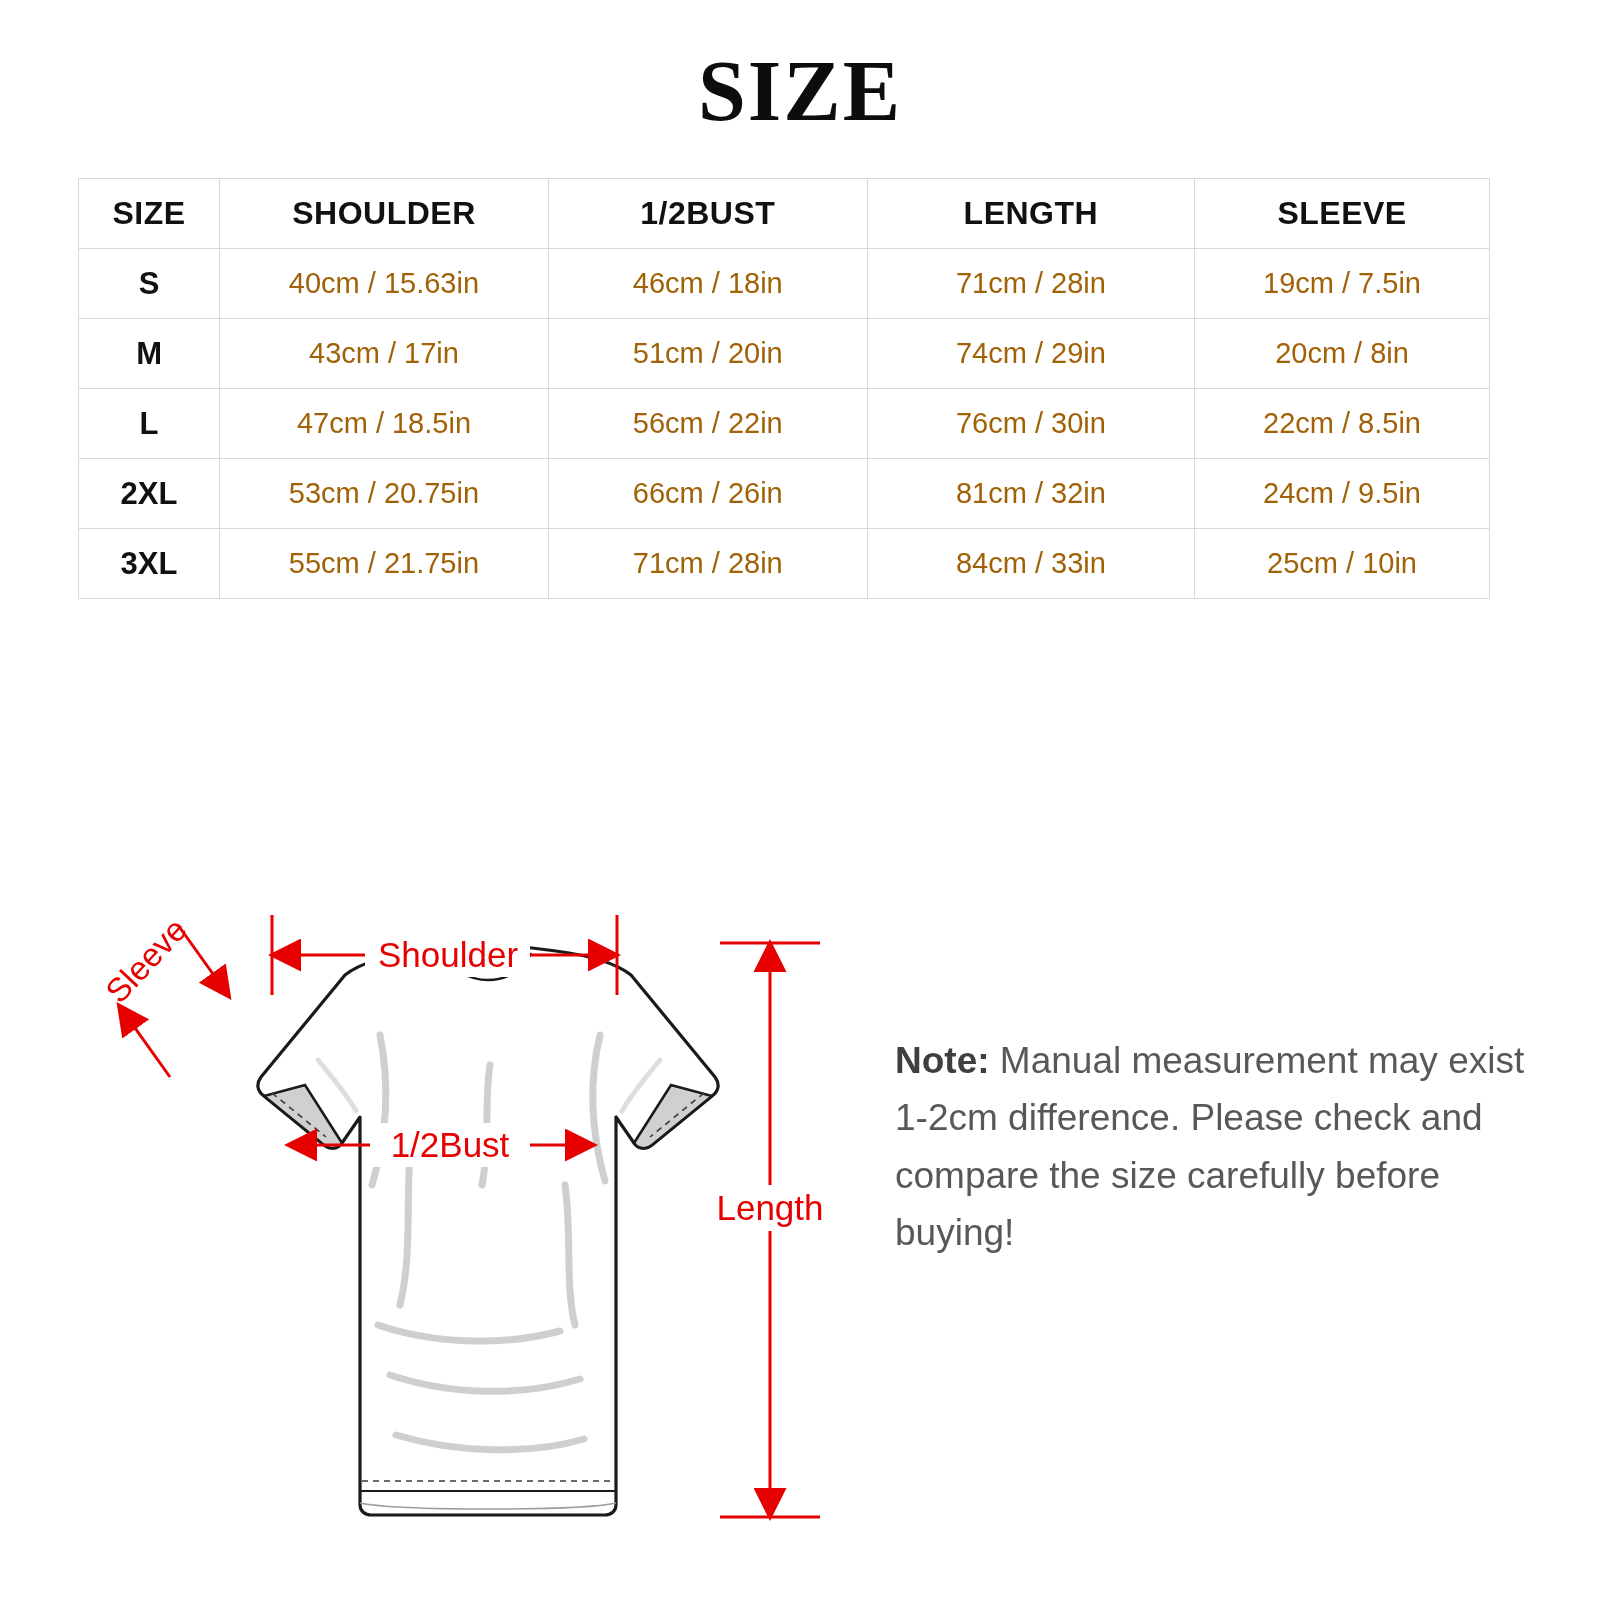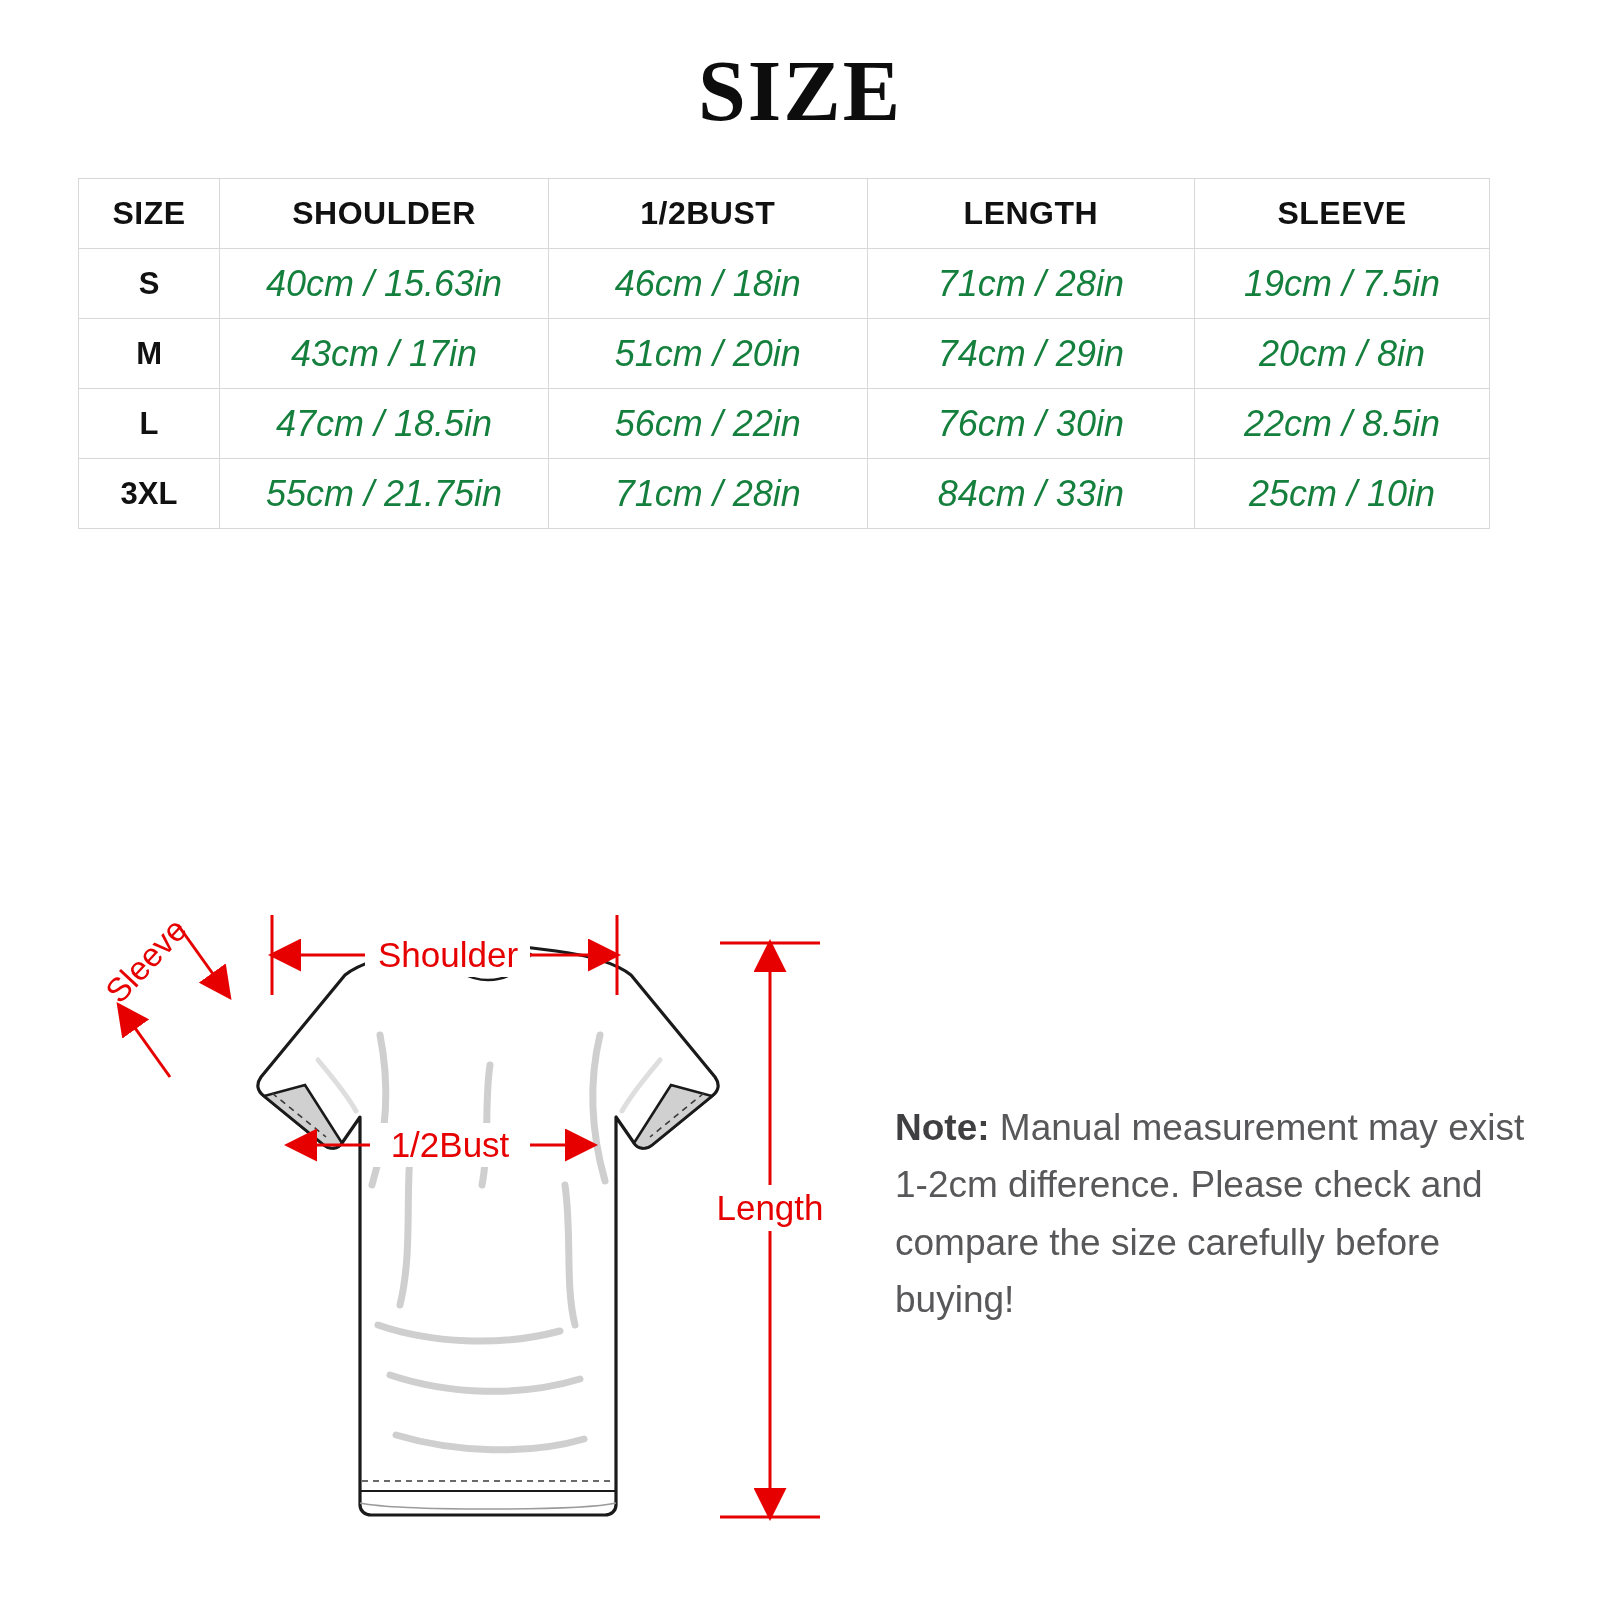--- a/index.html
+++ b/index.html
@@ -52,24 +52,23 @@
     font-weight: bold;
     color: #111111;
     letter-spacing: 0.5px;
   }
   table.size-table td.size-cell {
     font-size: 31px;
     font-weight: bold;
     color: #111111;
   }
   table.size-table td.val-cell {
-    font-size: 36px;
+    font-size: 29px;
     font-weight: normal;
-    color: #15803d;
-    font-style: italic;
+    color: #a16207;
   }
   col.c0 { width: 10.0%; }
   col.c1 { width: 23.3%; }
   col.c2 { width: 22.6%; }
   col.c3 { width: 23.2%; }
   col.c4 { width: 20.9%; }
 
   
   .diagram {
     position: absolute;
@@ -77,21 +76,21 @@
     top: 855px;
     width: 800px;
     height: 700px;
   }
   .diagram svg { display: block; }
 
   
   .note {
     position: absolute;
     left: 895px;
-    top: 1099px;
+    top: 1032px;
     width: 650px;
     font-size: 37px;
     line-height: 1.55;
     color: #58585a;
   }
   .note b {
     color: #3f3f41;
     font-weight: bold;
   }
 </style>
@@ -132,20 +131,27 @@
         <td class="val-cell">51cm / 20in</td>
         <td class="val-cell">74cm / 29in</td>
         <td class="val-cell">20cm / 8in</td>
       </tr>
       <tr>
         <td class="size-cell">L</td>
         <td class="val-cell">47cm / 18.5in</td>
         <td class="val-cell">56cm / 22in</td>
         <td class="val-cell">76cm / 30in</td>
         <td class="val-cell">22cm / 8.5in</td>
+      </tr>
+      <tr>
+        <td class="size-cell">2XL</td>
+        <td class="val-cell">53cm / 20.75in</td>
+        <td class="val-cell">66cm / 26in</td>
+        <td class="val-cell">81cm / 32in</td>
+        <td class="val-cell">24cm / 9.5in</td>
       </tr>
       <tr>
         <td class="size-cell">3XL</td>
         <td class="val-cell">55cm / 21.75in</td>
         <td class="val-cell">71cm / 28in</td>
         <td class="val-cell">84cm / 33in</td>
         <td class="val-cell">25cm / 10in</td>
       </tr>
     </tbody>
   </table>

